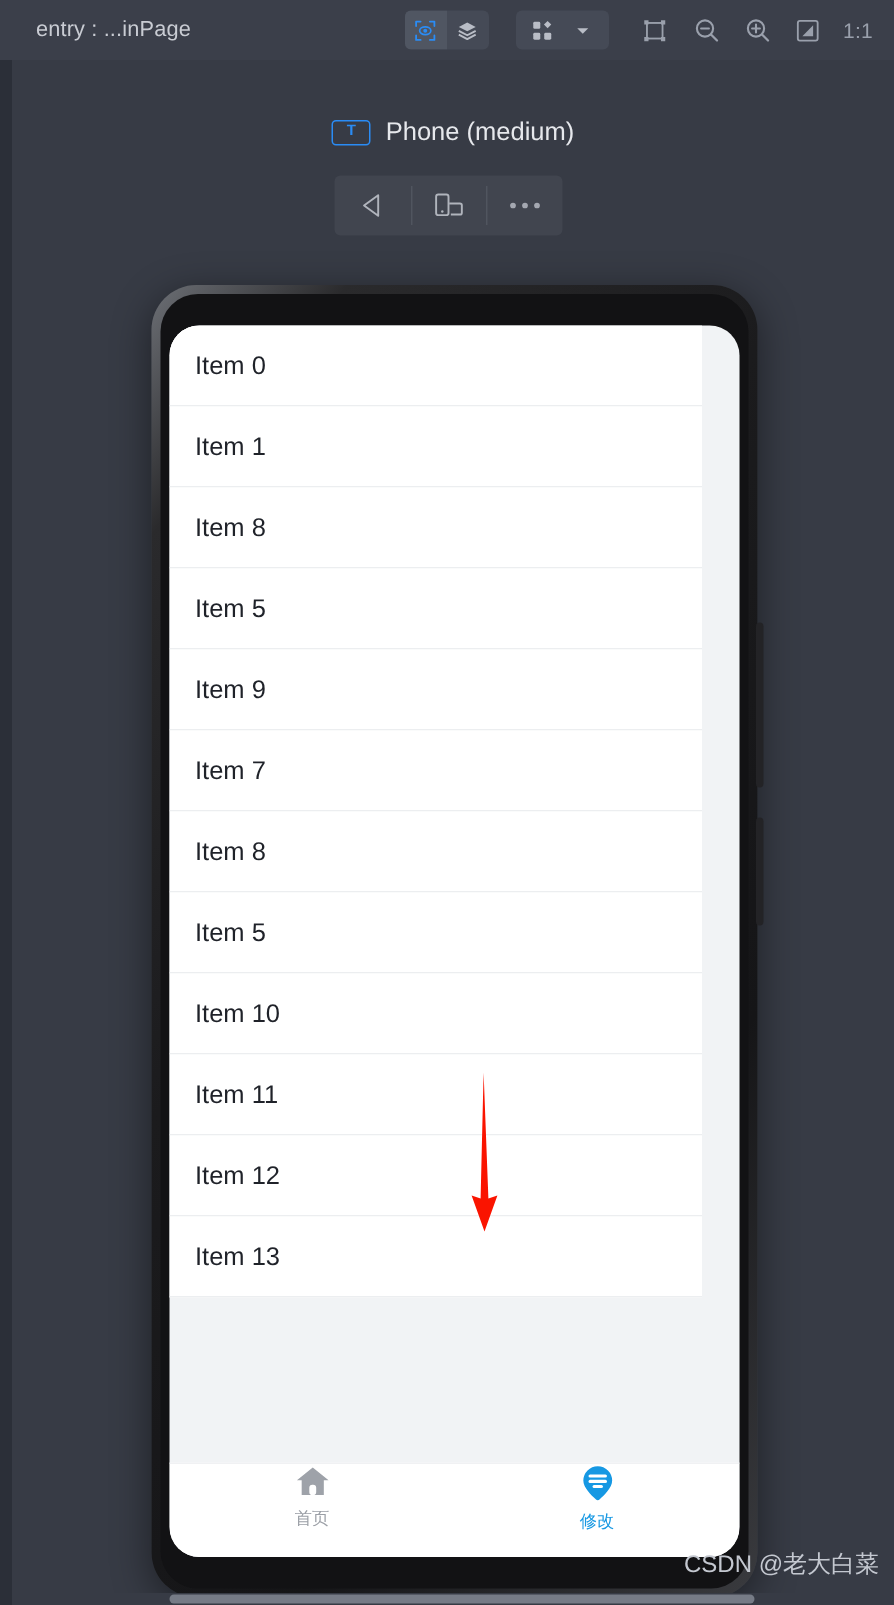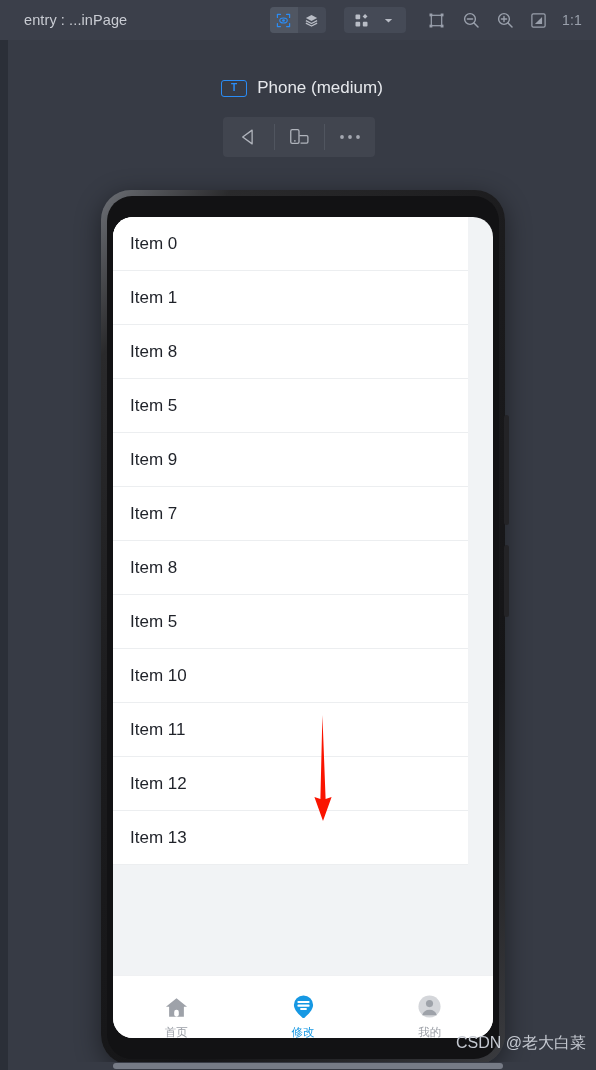--- a/index.html
+++ b/index.html
@@ -216,21 +216,21 @@
   }
 
   
   .tabbar {
     position: absolute;
     left: 0; bottom: 0;
     width: 100%;
     height: 63px;
     background: #ffffff;
     display: flex;
-    align-items: flex-end;
+    align-items: flex-start;
     border-top: 1px solid #f0f1f3;
   }
   .tab {
     flex: 1;
     display: flex;
     flex-direction: column;
     align-items: center;
     justify-content: center;
     gap: 4px;
     cursor: pointer;
@@ -454,30 +454,20 @@
                 <svg width="25" height="25" viewBox="0 0 26 26">
                   <path d="M13 1.5a10 10 0 0 1 10 10c0 5-5.6 10.3-8.6 12.9a2 2 0 0 1-2.8 0C8.6 21.8 3 16.5 3 11.5a10 10 0 0 1 10-10z" fill="#1698e3"></path>
                   <rect x="6.6" y="7.2" width="12.8" height="2.2" rx="1.1" fill="#ffffff"></rect>
                   <rect x="6.6" y="11" width="12.8" height="2.2" rx="1.1" fill="#ffffff"></rect>
                   <rect x="9.4" y="14.6" width="7.2" height="2.1" rx="1.05" fill="#ffffff"></rect>
                 </svg>
               </span>
               <span class="tab-label">修改</span>
             </div>
 
-            <div class="tab">
-              <span>
-                <svg width="25" height="25" viewBox="0 0 26 26">
-                  <circle cx="13" cy="13" r="11.5" fill="#d4d6da"></circle>
-                  <circle cx="13" cy="10" r="3.7" fill="#9ea2a9"></circle>
-                  <path d="M5.4 22.2a7.9 7.9 0 0 1 15.2 0z" fill="#9ea2a9"></path>
-                </svg>
-              </span>
-              <span class="tab-label">我的</span>
-            </div>
 
           </div>
         </div>
       </div>
     </div>
 
     <div class="red-arrow">
       <svg width="36" height="110" viewBox="0 0 36 110">
         <path d="M17.4 0 L20.6 84 L26.6 82 L18 106 L9.4 82 L15.4 84 Z" fill="#fa1400"></path>
       </svg>

